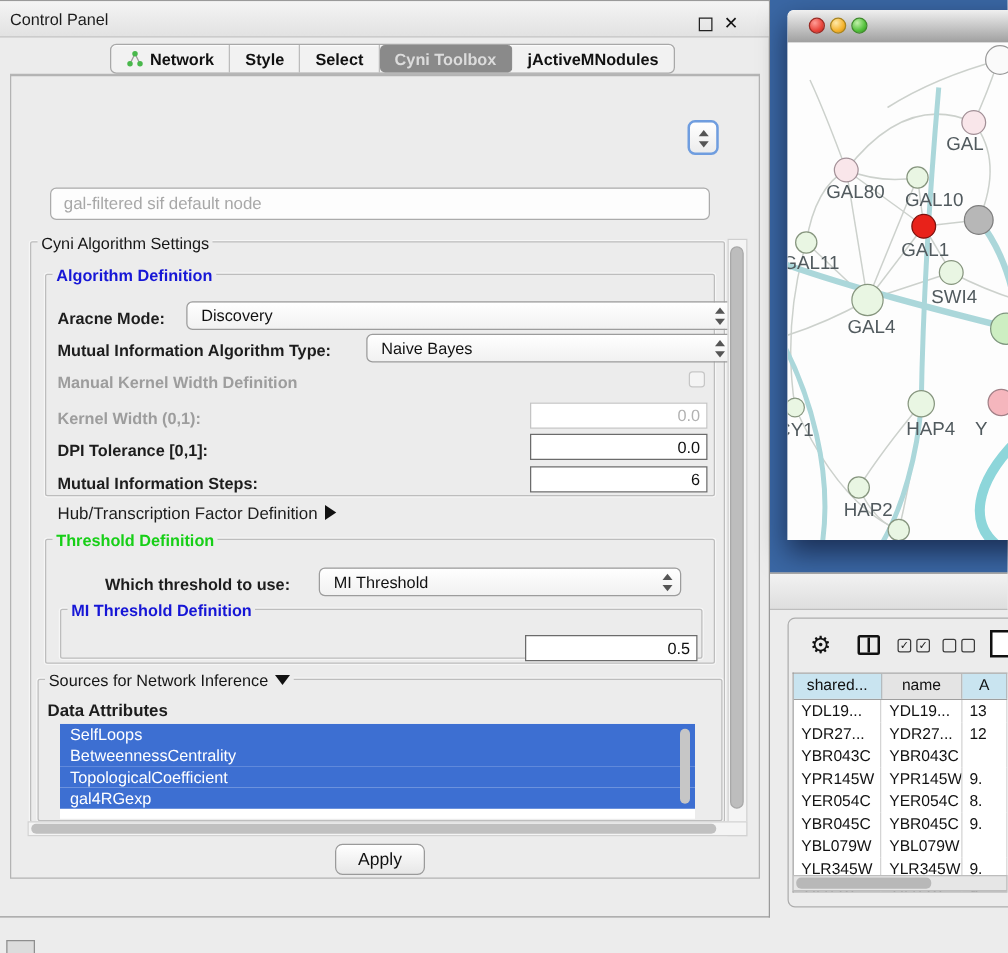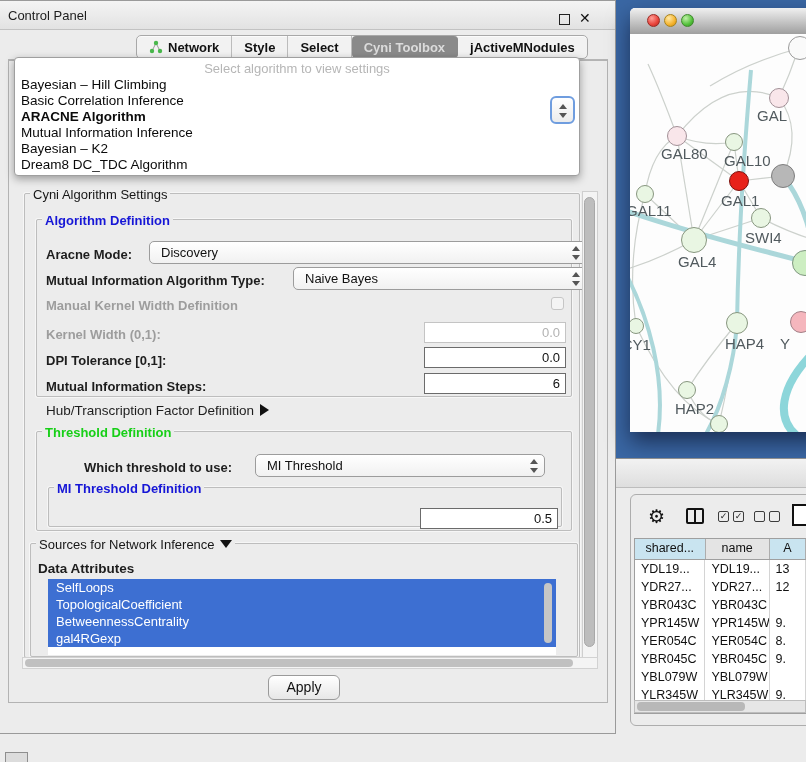--- a/index.html
+++ b/index.html
@@ -11,21 +11,21 @@
   .cp-window{left:0;top:2;width:616px;height:734px;background:#ececec;
     border:1px solid #9a9a9a;border-left:none;box-sizing:border-box;}
   .cp-titlebar{left:0;top:2;width:615px;height:28px;background:linear-gradient(#f4f4f4,#e2e2e2);
     border-bottom:1px solid #c2c2c2;}
   .cp-title{left:8px;top:7px;font-size:13px;color:#1c1c1c;}
   .float-ico{left:559px;top:13px;width:9px;height:9px;border:1.5px solid #222;}
   .close-ico{left:579px;top:9px;font-size:14px;font-weight:bold;color:#111;}
 
   
   .segbar{display:flex;align-items:stretch;border:1px solid #a8a8a8;border-radius:5px;
-    background:#f2f2f2;height:22px;box-shadow:0 1px 0 rgba(255,255,255,.7) inset;margin-left:48px;}
+    background:#f2f2f2;height:22px;box-shadow:0 1px 0 rgba(255,255,255,.7) inset;}
   .seg{display:flex;align-items:center;padding:0 12px;font-size:13px;font-weight:bold;
     color:#111;border-right:1px solid #bcbcbc;white-space:nowrap;}
   .seg:last-child{border-right:none;}
   .seg.sel{background:#8a8a8a;color:#dcdcdc;border-radius:4px;border-right-color:#8a8a8a;}
   .net-ico{width:14px;height:14px;margin-right:5px;display:inline-block;}
   .tabline{left:8px;top:58px;width:600px;height:1px;background:#b5b5b5;}
 
   
   .inner-panel{left:8px;top:59px;width:600px;height:643px;border:1px solid #b3b3b3;
     background:#ececec;box-sizing:border-box;}
@@ -232,44 +232,35 @@
     <span class="abs gtitle t-blue" style="left:54px;top:480px;">MI Threshold Definition</span>
     <div class="abs field en" style="left:420px;top:507px;width:138px;">0.5</div>
 
     <div class="abs group" style="left:30px;top:542px;width:546px;height:112px;"></div>
     <span class="abs gtitle t-black" style="left:36px;top:536px;">
       <span>Sources for Network Inference</span><span class="tri-down"></span>
     </span>
     <span class="abs flabel" style="left:38px;top:560px;font-size:13.5px;">Data Attributes</span>
     <div class="abs attr-list">
         <div class="attr-item">SelfLoops</div>
+        <div class="attr-item">BetweennessCentrality</div>
         <div class="attr-item">TopologicalCoefficient</div>
-        <div class="attr-item">BetweennessCentrality</div>
         <div class="attr-item">gal4RGexp</div>
       </div>
     <div class="abs list-vthumb"></div>
 
     <div class="abs vsb-track"></div>
     <div class="abs vsb-thumb"></div>
     <div class="abs hsb-track"></div>
     <div class="abs hsb-thumb"></div>
 
     <div class="abs apply-btn">Apply</div>
 
   </div>
 
-  <div class="abs popup">
-    <div class="abs pop-head">Select algorithm to view settings</div>
-  <div class="pop-item" style="top: 19px;">Bayesian – Hill Climbing</div>
-      <div class="pop-item" style="top: 35px;">Basic Correlation Inference</div>
-      <div class="pop-item bold" style="top: 51px;">ARACNE Algorithm</div>
-      <div class="pop-item" style="top: 67px;">Mutual Information Inference</div>
-      <div class="pop-item" style="top: 83px;">Bayesian – K2</div>
-      <div class="pop-item" style="top: 99px;">Dream8 DC_TDC Algorithm</div>
-    </div>
   <div class="abs combo-frag">
     <span class="arrows" style="right:6px;top:6px;">
         <i class="up"></i>
         <i class="dn"></i>
       </span>
   </div>
 
   <div class="abs bl-icon"></div>
 
   <div class="abs net-window">

